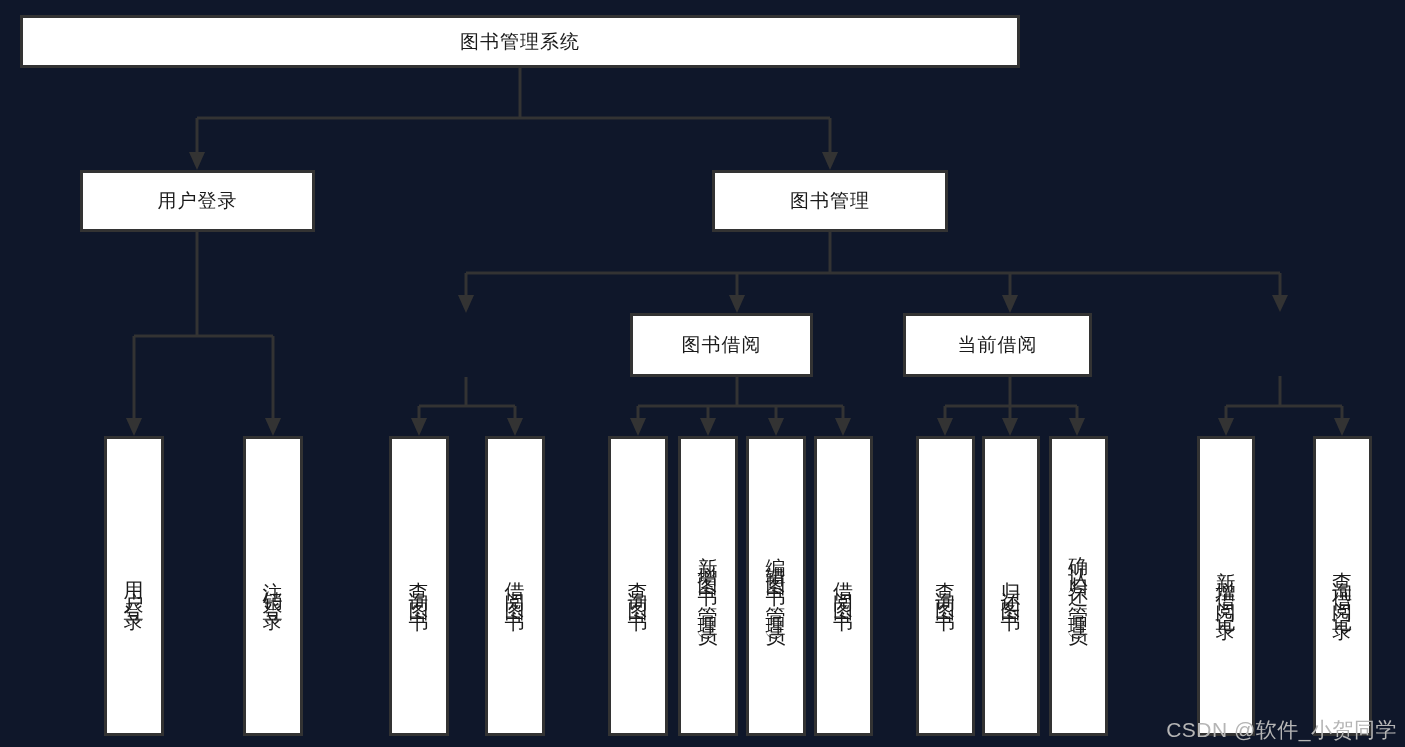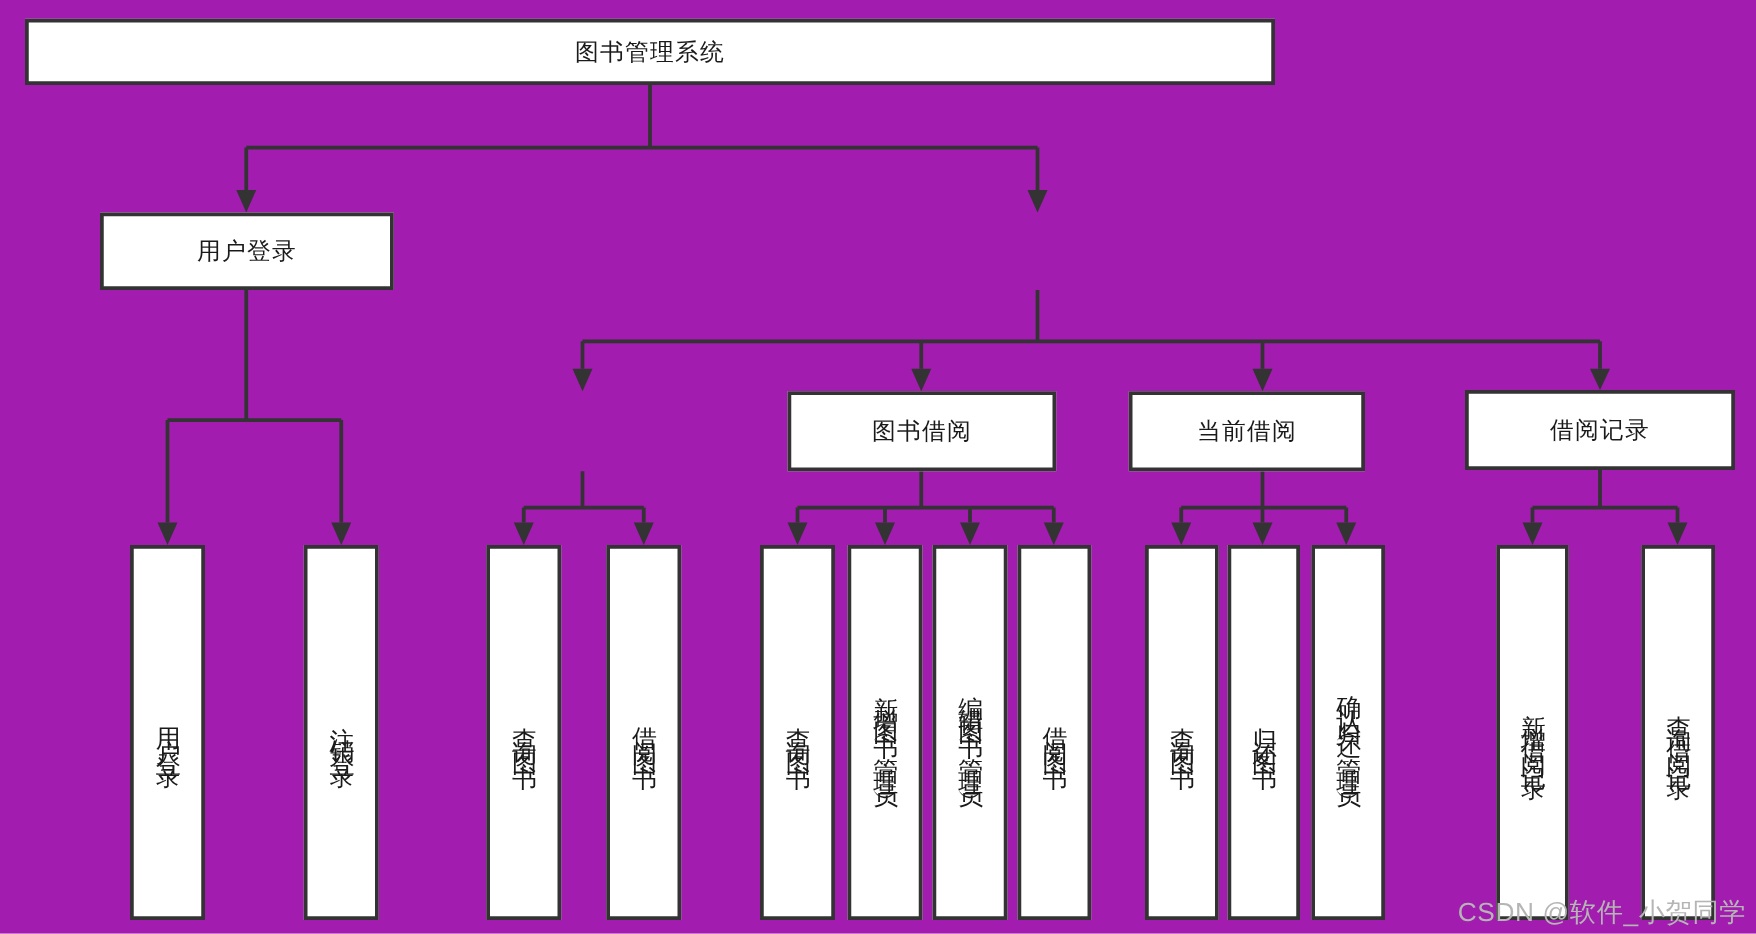--- a/index.html
+++ b/index.html
@@ -1,19 +1,19 @@
 <!DOCTYPE html>
 <html><head>
 <meta charset="utf-8">
 <style>
   html,body{margin:0;padding:0;background:#ffffff;}
   .canvas{
     position:relative;
     width:1405px;height:747px;
-    background:#a21caf;
+    background:#0f172a;
     overflow:hidden;
     font-family:"Liberation Sans",sans-serif;
   }
   .wires{position:absolute;left:0;top:0;z-index:1;}
   .node{
     position:absolute;
     box-sizing:border-box;
     border:3px solid #333333;
     background:#ffffff;
     display:flex;
@@ -105,29 +105,29 @@
     </g>
   </svg>
 
   <div class="node h" style="left:20px;top:15px;width:1000px;height:53px">
     <span>图书管理系统</span>
   </div>
 
   <div class="node h" style="left:80px;top:170px;width:235px;height:62px">
     <span>用户登录</span>
   </div>
+  <div class="node h" style="left:712px;top:170px;width:236px;height:62px">
+    <span>图书管理</span>
+  </div>
 
-  <div class="node h" style="left:630px;top:313px;width:215px;height:64px">
+  <div class="node h" style="left:630px;top:313px;width:183px;height:64px">
     <span>图书借阅</span>
   </div>
   <div class="node h" style="left:903px;top:313px;width:189px;height:64px">
     <span>当前借阅</span>
-  </div>
-  <div class="node h" style="left:1172px;top:312px;width:216px;height:64px">
-    <span>借阅记录</span>
   </div>
 
   <div class="node v" style="left:104px;top:436px;width:60px;height:300px">
     <span>用户登录</span>
   </div>
   <div class="node v" style="left:243px;top:436px;width:60px;height:300px">
     <span>注销登录</span>
   </div>
 
   <div class="node v" style="left:389px;top:436px;width:60px;height:300px">

